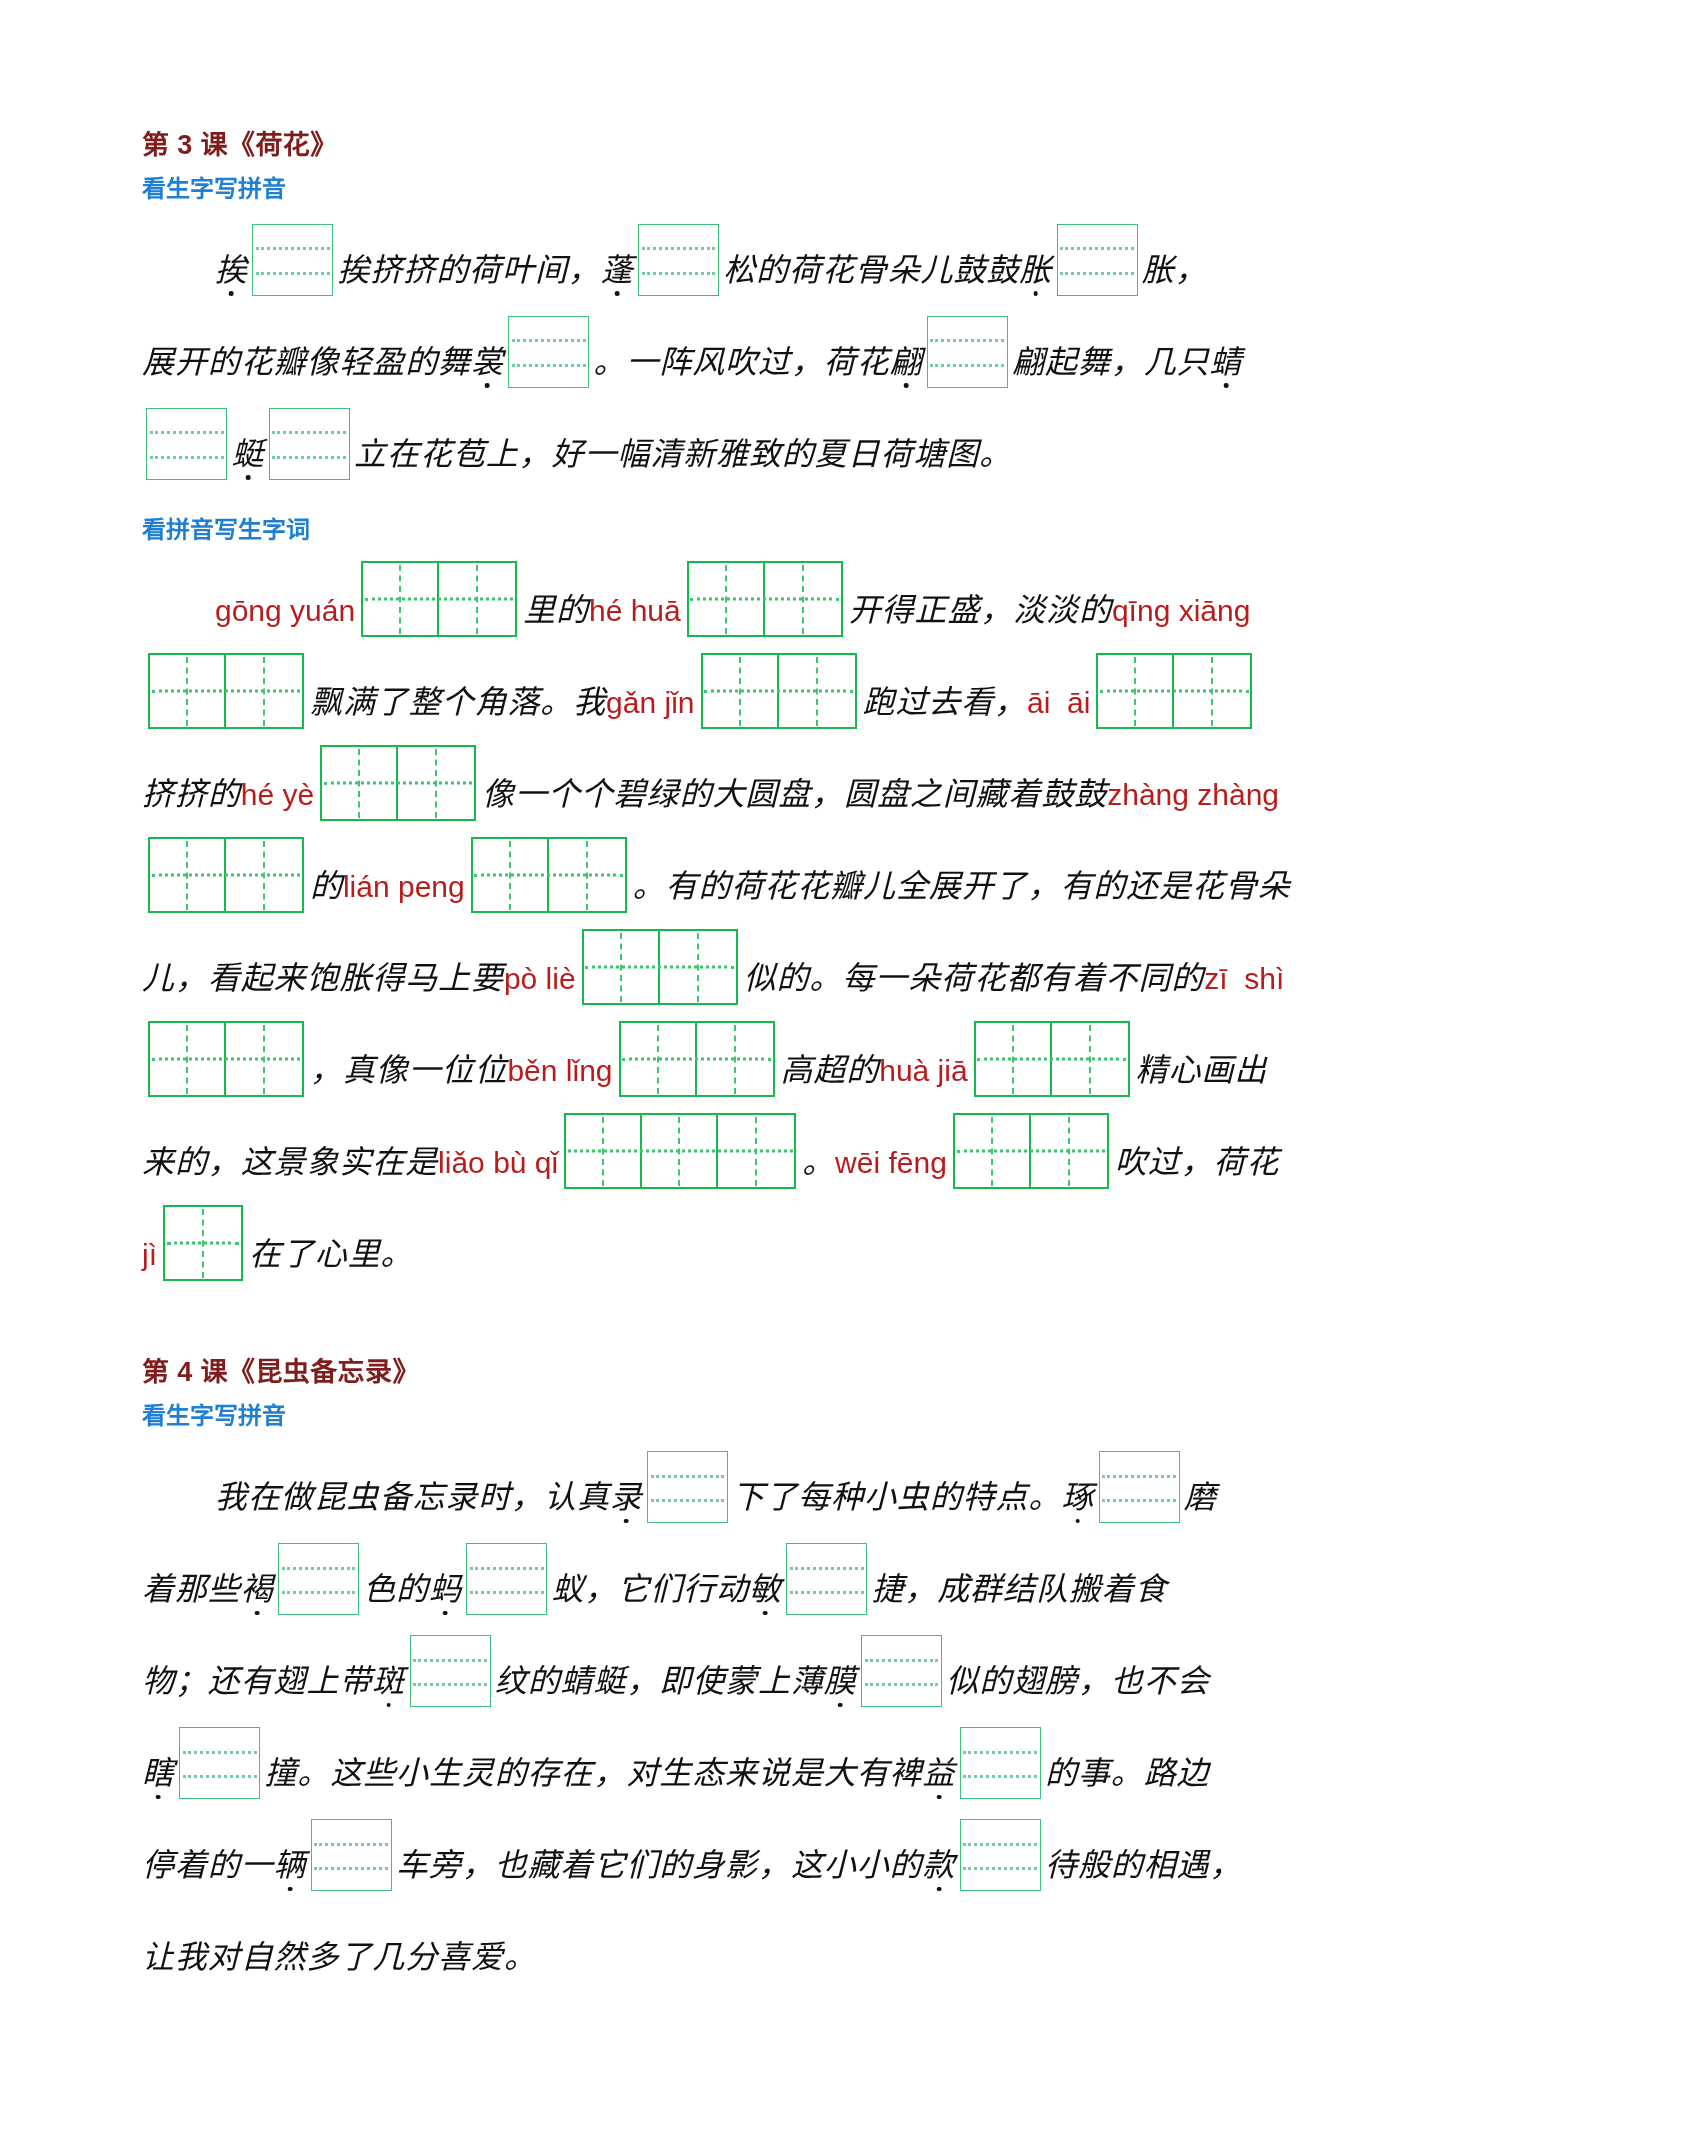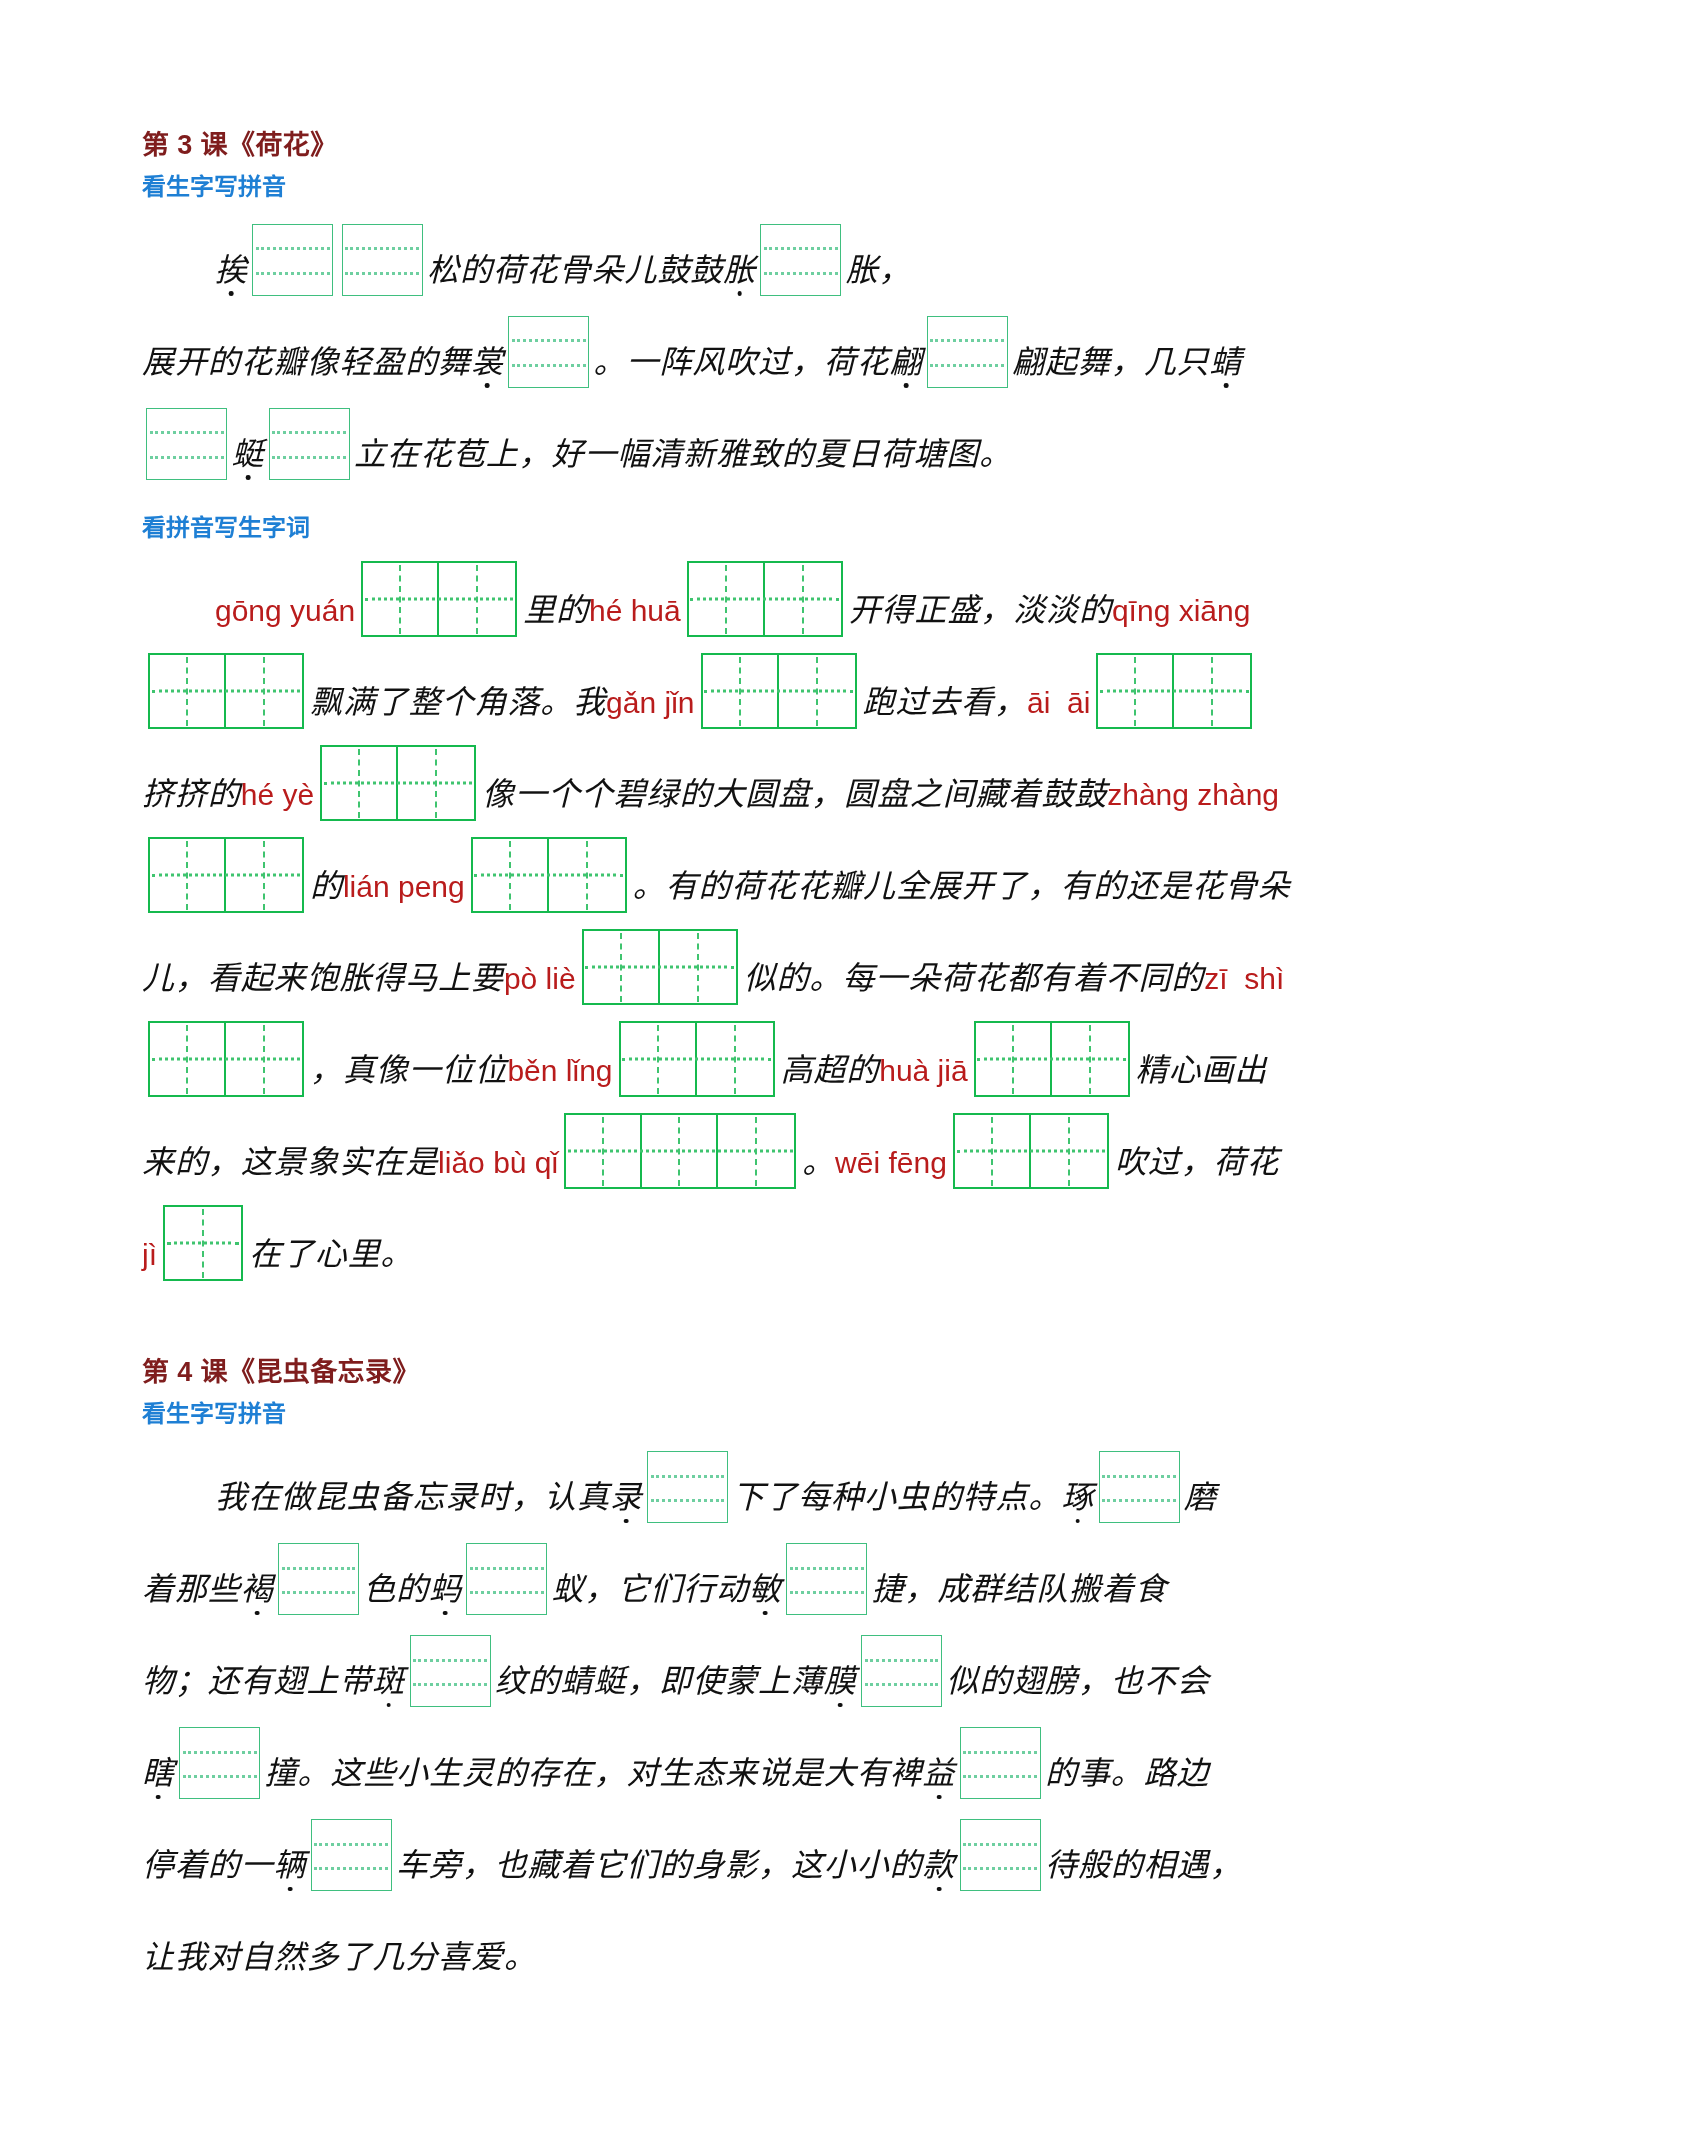--- a/index.html
+++ b/index.html
@@ -37,21 +37,21 @@
     letter-spacing: 0.4px;
     margin: 0 0 11.2px 0;
     font-family: "Liberation Sans", "DejaVu Sans", sans-serif;
   }
   .section-title {
     color: #1e7fd4;
     font-weight: bold;
     font-size: 24px;
     line-height: 1.25;
     margin: 0 0 14.6px 0;
-    font-family: Liberation Mono, monospace;
+    font-family: Liberation Serif, serif;
   }
 
   
   .ex-block { margin: 0 0 4.3px 0; }
   .ex-line {
     display: flex;
     align-items: flex-end;
     flex-wrap: nowrap;
     min-height: 86px;
     margin: 0 0 6px 0;
@@ -168,20 +168,21 @@
 <body>
 
 <div class="page">
   <div class="content" id="content-root">
       <div class="ex-block">
         <div class="lesson-title">第 3 课《荷花》</div>
         <div class="section-title">看生字写拼音</div>
         <div class="ex-line indent">
           <span class="cn"><span class="dotchar">挨</span></span>
           <span class="pinyin-box"></span>
+          <span class="cn">挨挤挤的荷叶间，<span class="dotchar">蓬</span></span>
           <span class="pinyin-box"></span>
           <span class="cn">松的荷花骨朵儿鼓鼓<span class="dotchar">胀</span></span>
           <span class="pinyin-box"></span>
           <span class="cn">胀，</span>
         </div>
         <div class="ex-line">
           <span class="cn">展开的花瓣像轻盈的舞<span class="dotchar">裳</span></span>
           <span class="pinyin-box"></span>
           <span class="cn">。一阵风吹过，荷花<span class="dotchar">翩</span></span>
           <span class="pinyin-box"></span>

